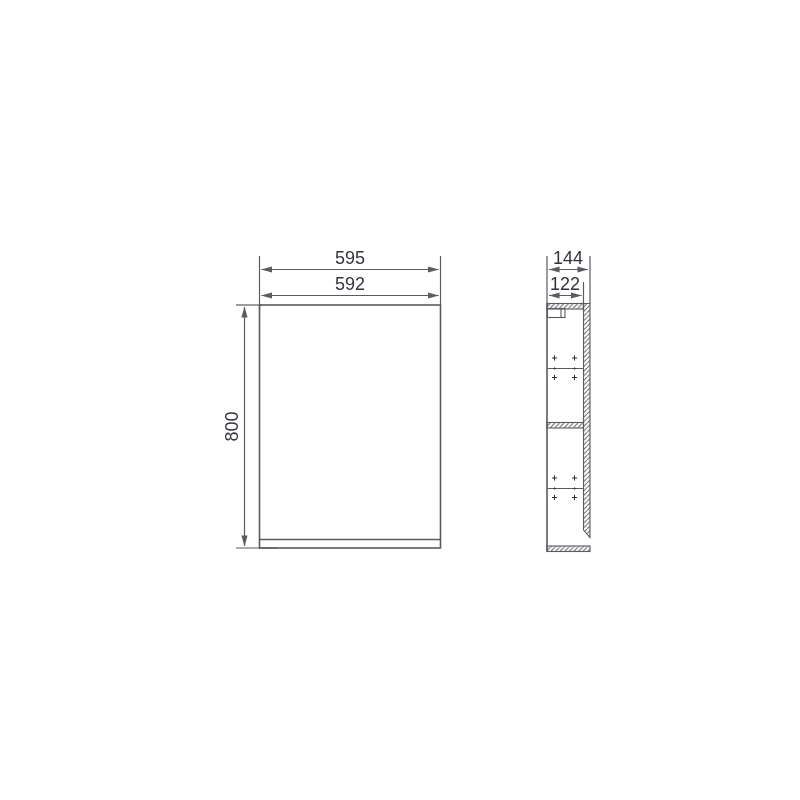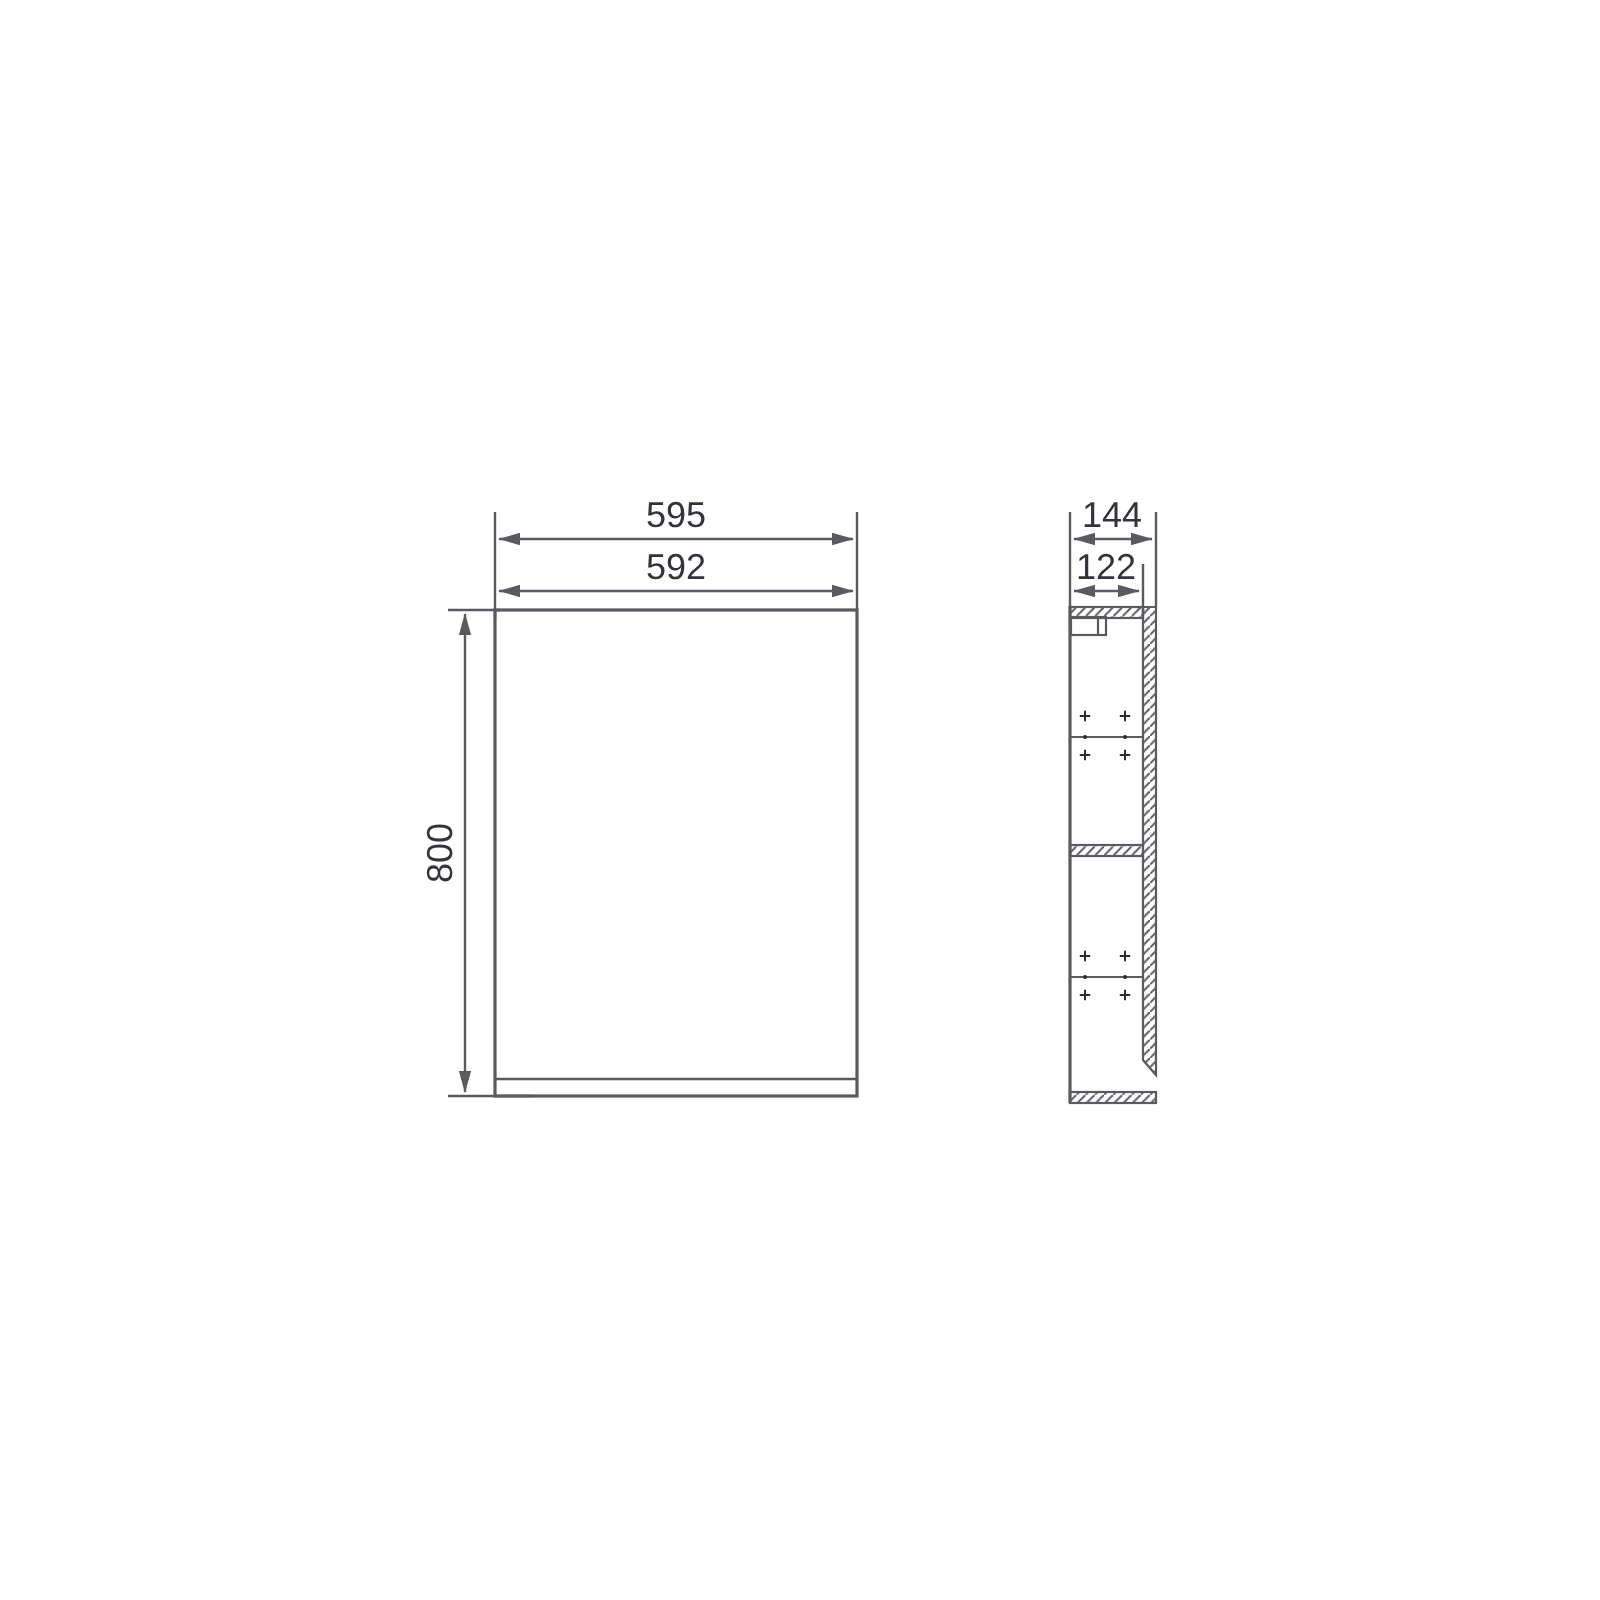--- a/index.html
+++ b/index.html
@@ -6,21 +6,21 @@
     --line-color:#5a5a60;
     --text-color:#33333c;
     --bg-color:#ffffff;
   }
   html,body{margin:0;padding:0;}
   body{
     width:800px;height:800px;
     background:var(--bg-color);
     font-family:"Liberation Sans", sans-serif;
   }
-  .canvas{position:relative;width:643px;height:800px;}
+  .canvas{position:relative;width:643px;height:800px;margin-left:12px;}
   svg{position:absolute;left:0;top:0;}
   svg text{
     font-family:"Liberation Sans", sans-serif;
     font-size:18px;
     fill:var(--text-color);
   }
   .ln{stroke:var(--line-color);fill:none;}
   .w16{stroke-width:1.6;}
   .w13{stroke-width:1.3;}
   .w11{stroke-width:1.1;}

